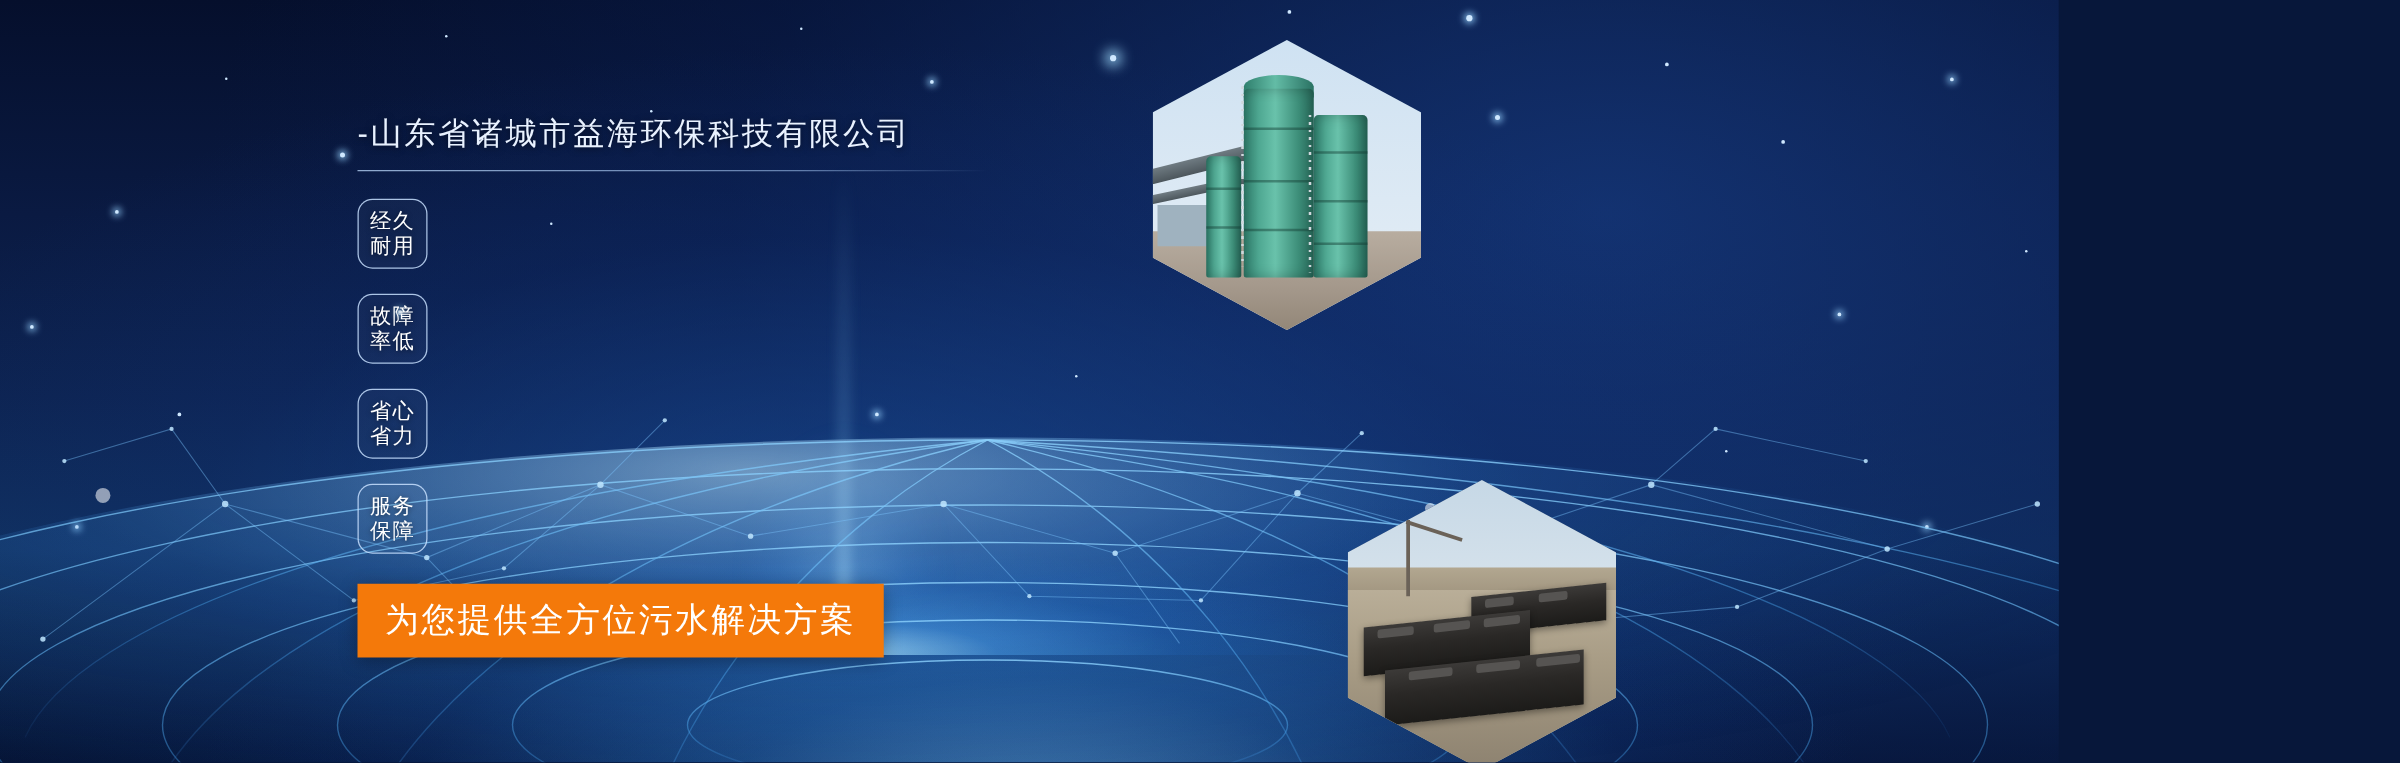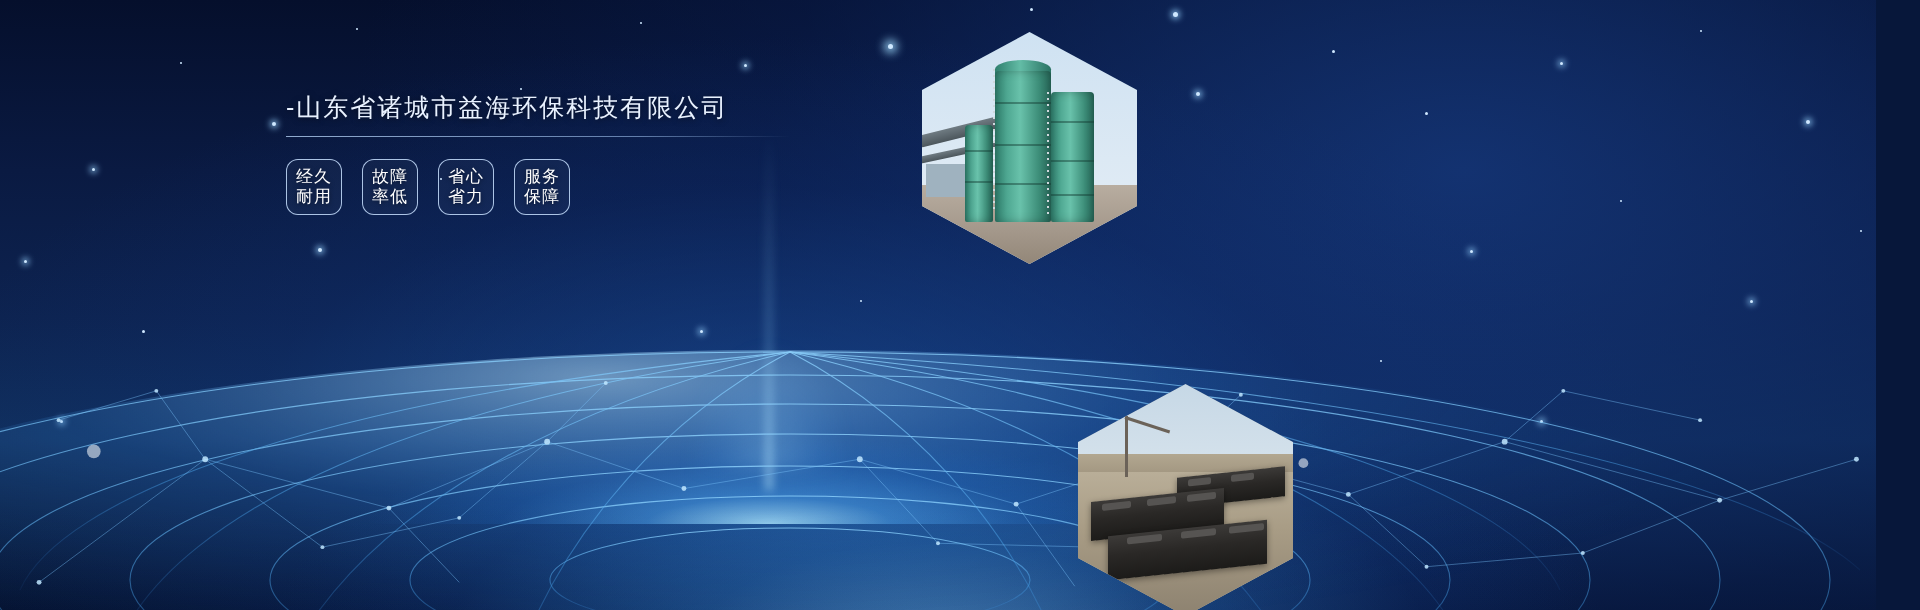--- a/index.html
+++ b/index.html
@@ -2,21 +2,21 @@
 <html><head>
 <meta charset="utf-8">
 <style>
   html,body{margin:0;padding:0;}
   body{
     width:1920px;height:610px;overflow:hidden;
     background:#07173a;
     font-family:"Liberation Sans","DejaVu Sans",sans-serif;
   }
   .banner{
-    position:relative;width:1876px;height:610px;overflow:hidden;
+    position:relative;width:1647px;height:610px;overflow:hidden;
     background:
       radial-gradient(ellipse 900px 420px at 50% 108%, rgba(120,200,255,0.55) 0%, rgba(60,150,230,0.30) 28%, rgba(20,70,150,0.10) 55%, rgba(0,0,0,0) 75%),
       radial-gradient(ellipse 1200px 560px at 42% 72%, rgba(30,90,175,0.55) 0%, rgba(16,50,120,0.25) 45%, rgba(0,0,0,0) 72%),
       radial-gradient(ellipse 1400px 900px at 78% 28%, rgba(22,58,128,0.75) 0%, rgba(10,30,80,0.45) 50%, rgba(0,0,0,0) 80%),
       linear-gradient(180deg, #050f2c 0%, #0a1a42 28%, #0d2350 52%, #10305f 72%, #0b2147 88%, #061433 100%);
     text-decoration: underline;
   }
   
   .stars{position:absolute;inset:0;pointer-events:none;}
   .star{position:absolute;border-radius:50%;background:#cfe8ff;}
@@ -50,21 +50,21 @@
   }
   .headline{
     margin-top:16px;color:#ffffff;font-size:43px;font-weight:bold;
     letter-spacing:2px;line-height:1.15;white-space:nowrap;
     text-shadow:0 2px 10px rgba(4,22,60,.75);
   }
   .divider{
     margin-top:14px;width:504px;height:1px;
     background:linear-gradient(90deg, rgba(190,220,255,.75) 0%, rgba(170,205,250,.55) 70%, rgba(170,205,250,0) 100%);
   }
-  .badges{margin-top:22px;display:flex;gap:20px;}
+  .badges{margin-top:22px;display:flex;gap:20px;flex-direction:column;}
   .badge{
     width:54px;height:54px;border:1px solid rgba(200,225,255,.85);border-radius:12px;
     display:flex;flex-direction:column;align-items:center;justify-content:center;
     color:#ffffff;font-size:17px;line-height:1.18;letter-spacing:1px;
     background:rgba(255,255,255,.03);
     text-shadow:0 1px 4px rgba(0,0,0,.5);
   }
   .cta{
     margin-top:24px;display:inline-block;background:#f4790a;
     padding:11px 22px 12px 22px;
@@ -254,20 +254,21 @@
       <div class="badge">
         <span>省心</span>
         <span>省力</span>
       </div>
       <div class="badge">
         <span>服务</span>
         <span>保障</span>
       </div>
     </div>
 
+    <div class="cta">为您提供全方位污水解决方案</div>
   </div>
 
   <div class="hex hex-a">
     <div class="sky hA-sky"></div>
     <div class="ground hA-ground"></div>
     <div class="bldg"></div>
     <div class="pipe hA-p1"></div>
     <div class="pipe hA-p2"></div>
     <div class="tower hA-t3">
       <div class="band" style="top:26%"></div>

